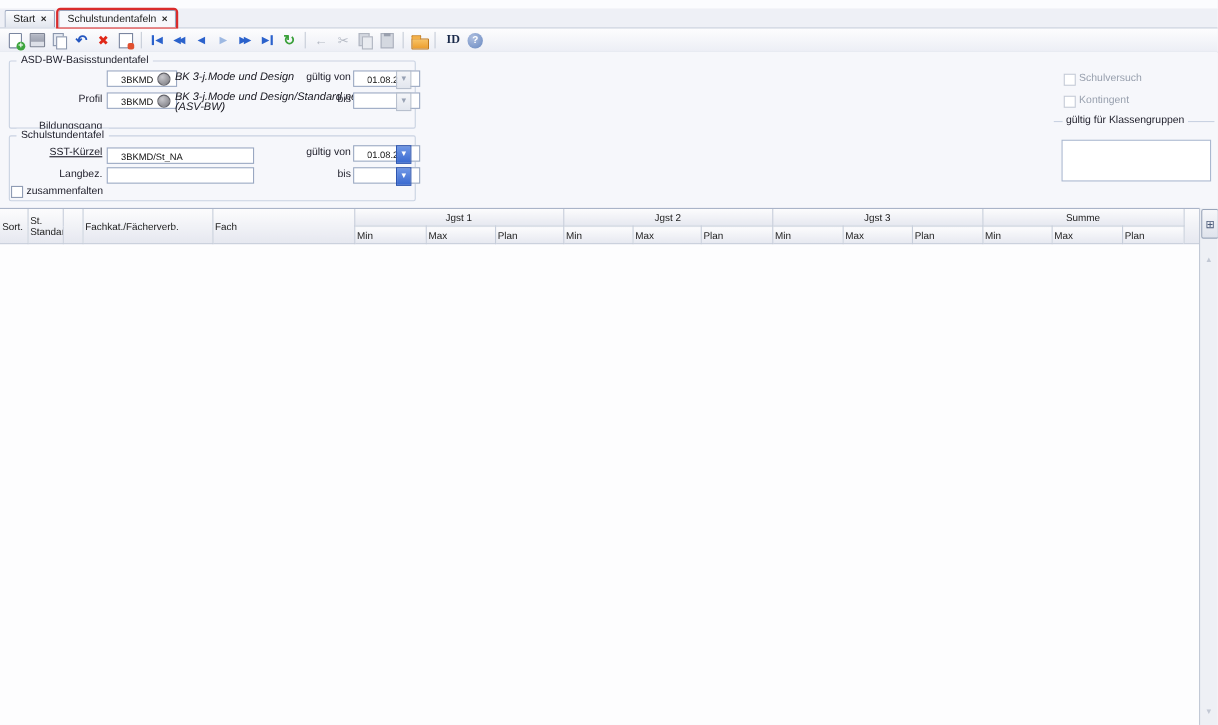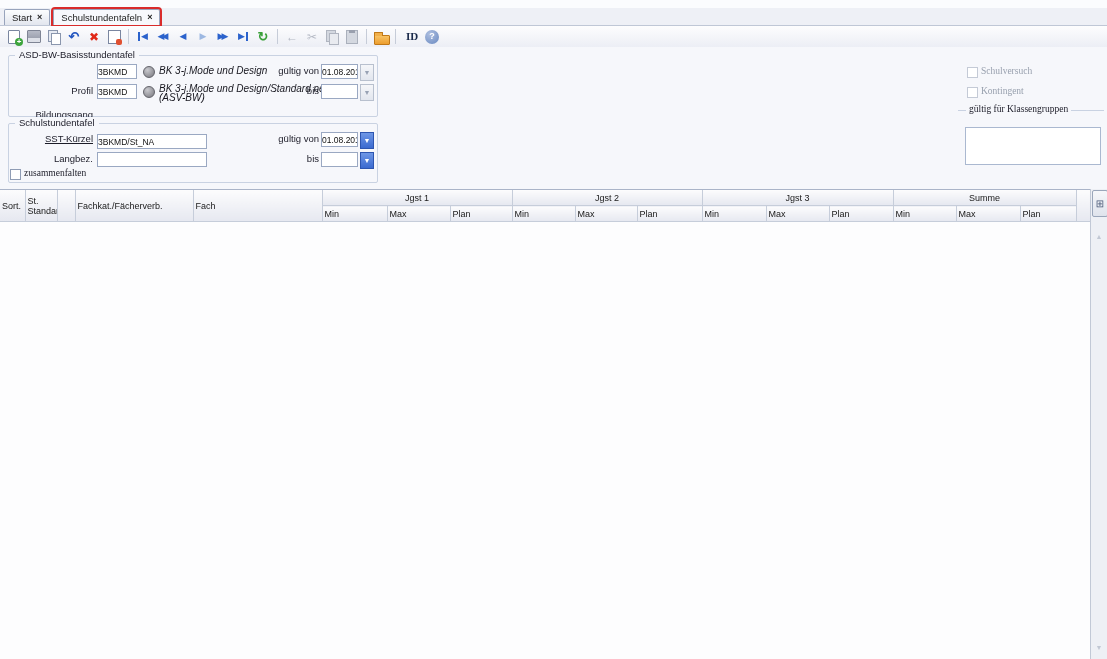--- a/index.html
+++ b/index.html
@@ -54,30 +54,30 @@
   .id-button{font-family:"Liberation Serif",serif;font-weight:bold;font-size:11px;color:#1a2a4a;width:22px;}
   .help-icon{width:14px;height:14px;border-radius:50%;background:radial-gradient(circle at 35% 30%,#aebfe0,#6888c0);
         color:#fff;font-size:9px;font-weight:bold;align-self:center;}
 
   
   .panel{position:absolute;top:47px;left:0;right:0;height:142px;background:#f6f7fb;font-size:9.5px;}
   .grp{position:absolute;border:1px solid #c9d2e2;border-radius:2px;}
   .gtitle{position:absolute;top:-7px;left:6px;background:#f6f7fb;padding:0 4px;font-size:9.5px;color:#1c1c28;}
   .flabel{position:absolute;text-align:right;color:#1c1c28;font-size:9.5px;line-height:14px;}
   .fin{position:absolute;height:13px;border:1px solid #9aa8c2;background:#fff;font-size:8.5px;
-       font-family:"Liberation Sans",sans-serif;padding:0 0;box-sizing:content-box;color:#111;}
+       font-family:"Liberation Sans",sans-serif;padding:0 12px;box-sizing:content-box;color:#111;}
   .drop{position:absolute;width:12px;height:15px;font-size:7px;display:flex;align-items:center;justify-content:center;
         border:1px solid #b8c0ce;background:linear-gradient(#f5f6f9,#e2e6ee);color:#98a2b4;}
   .drop.on{border:1px solid #2d55b0;background:linear-gradient(#6f97e6,#3a6ad0);color:#fff;}
   .dot{position:absolute;width:10px;height:10px;border-radius:50%;
        background:radial-gradient(circle at 35% 30%,#c9c9ce,#77777d);border:1px solid #63636a;}
   .desc{position:absolute;font-style:italic;font-size:10px;line-height:9px;color:#17171f;}
   .cb{position:absolute;width:9px;height:9px;border:1px solid #8f9cb4;background:#fff;}
   .cb.dis{border-color:#c4cad6;}
-  .cblabel{position:absolute;font-size:9.5px;color:#1c1c28;line-height:11px;font-family:Liberation Serif, serif;}
+  .cblabel{position:absolute;font-size:9.5px;color:#1c1c28;line-height:11px;}
   .cblabel.dis{color:#98a0ae;}
   .kline{position:absolute;border-top:1px solid #c9d2e2;}
   .kbox{position:absolute;background:#fff;border:1px solid #aab8d0;}
 
   
   .gridwrap{position:absolute;top:189px;left:0;width:1090px;bottom:0;background:#fdfdfe;border-top:1px solid #aab4c8;}
   table{border-collapse:collapse;table-layout:fixed;width:1090px;}
   th,td{overflow:hidden;white-space:nowrap;padding:0 2px;text-align:left;font-weight:normal;}
   thead th{background:linear-gradient(#fcfcfd,#e6e8f0);border-right:1px solid #c6cdda;
            border-bottom:1px solid #c6cdda;height:15px;font-size:9px;color:#1a1a1a;}

